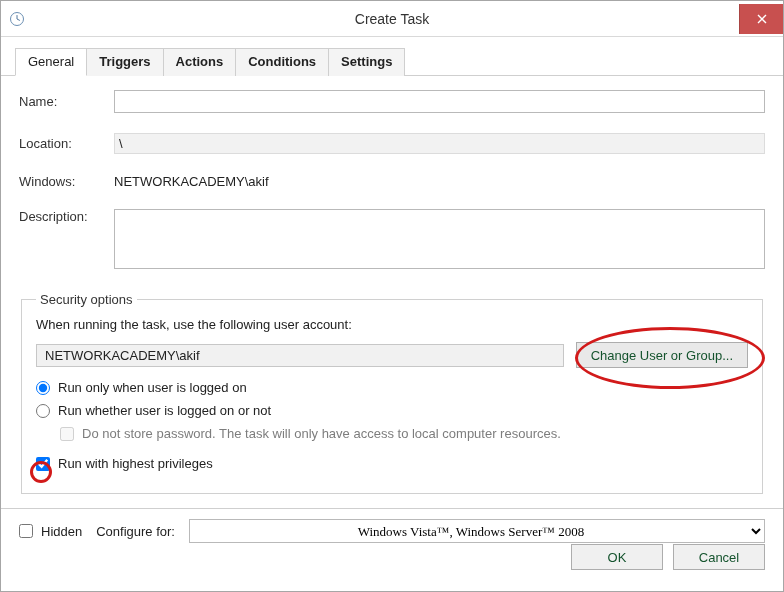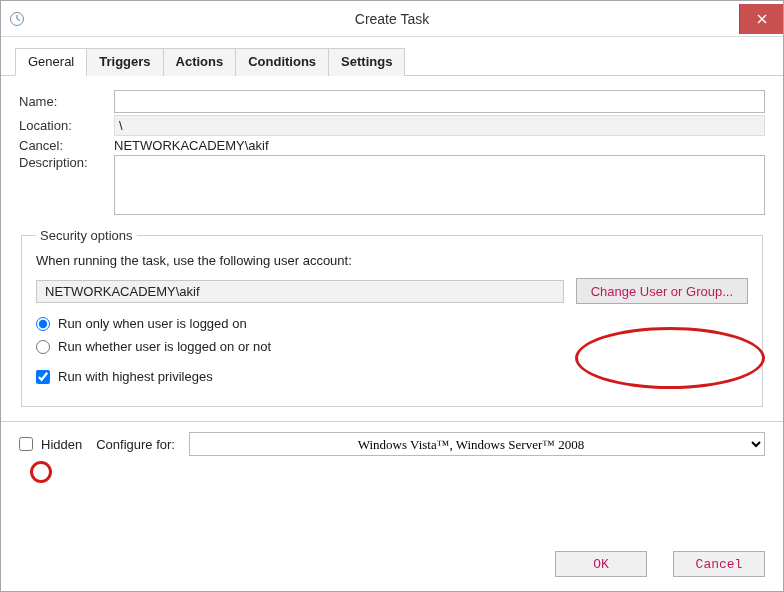--- a/index.html
+++ b/index.html
@@ -71,21 +71,21 @@
     border-bottom: 1px solid #fff;
     z-index: 2;
     text-align: center;
   }
   .tab-content {
     padding: 14px 18px 14px 18px;
   }
   .row {
     display: flex;
     align-items: center;
-    margin-bottom: 2px;
+    margin-bottom: 20px;
   }
   .label-col {
     width: 95px;
     color: #333;
     font-size: 13px;
   }
   .value-col {
     flex: 1;
     font-size: 13px;
   }
@@ -122,21 +122,21 @@
     padding: 3px 8px;
     font-size: 13px;
     height: 23px;
   }
   .btn {
     border: 1px solid #adadad;
     background: #e9e9e9;
     padding: 4px 14px;
     font-size: 13px;
     font-family: inherit;
-    color: #be185d;
+    color: #14532d;
     height: 26px;
   }
   .radio-row, .check-row {
     display: flex; align-items: center; gap: 8px; margin-bottom: 8px;
     font-size: 13px;
   }
   .sub-check { margin-left: 24px; color: #7d7d7d; }
   .sub-check input { accent-color: #7d7d7d; }
   .bottom-row {
     display: flex;
@@ -151,22 +151,22 @@
     background: #fff;
     font-family: Liberation Serif, serif;
     font-size: 13px;
     padding: 2px 18px;
     height: 24px;
     text-align: center;
   }
   .footer {
     position: absolute;
     right: 18px;
-    bottom: 14px;
-    display: flex; gap: 26px; font-family: Liberation Mono, monospace;
+    bottom: 21px;
+    display: flex; gap: 10px;
   }
   .footer .btn { width: 92px; background: #f0f0f0; }
   .highlight-oval {
     position: absolute;
     border: 3px solid #d21a1a;
     border-radius: 50%;
     pointer-events: none;
   }
   .hl-change { width: 190px; height: 62px; right: 18px; top: 326px; }
   .hl-priv { width: 22px; height: 22px; left: 29px; top: 460px; border-width: 3px; }
@@ -215,21 +215,21 @@
     </div>
 
     <div class="row">
       <div class="label-col">Location:</div>
       <div class="value-col">
         <div class="readonly-bg">\</div>
       </div>
     </div>
 
     <div class="row">
-      <div class="label-col">Cancel:</div>
+      <div class="label-col">Windows:</div>
       <div class="value-col">NETWORKACADEMY\akif</div>
     </div>
 
     <div class="row" style="align-items:flex-start;">
       <div class="label-col">Description:</div>
       <div class="value-col">
         <textarea class="field" style=""></textarea>
       </div>
     </div>
 
@@ -248,20 +248,24 @@
       <label class="radio-row">
         <input type="radio" name="runopt" checked="" style="">
         <span>Run only when user is logged on</span>
       </label>
 
       <label class="radio-row">
         <input type="radio" name="runopt" style="">
         <span>Run whether user is logged on or not</span>
       </label>
 
+      <label class="check-row sub-check">
+        <input type="checkbox" disabled="" style="">
+        <span>Do not store password.  The task will only have access to local computer resources.</span>
+      </label>
 
       <label class="check-row" style="margin-top:15px;">
         <input type="checkbox" checked="" style="">
         <span>Run with highest privileges</span>
       </label>
     </fieldset>
 
   </div>
 
   <div class="bottom-row">

